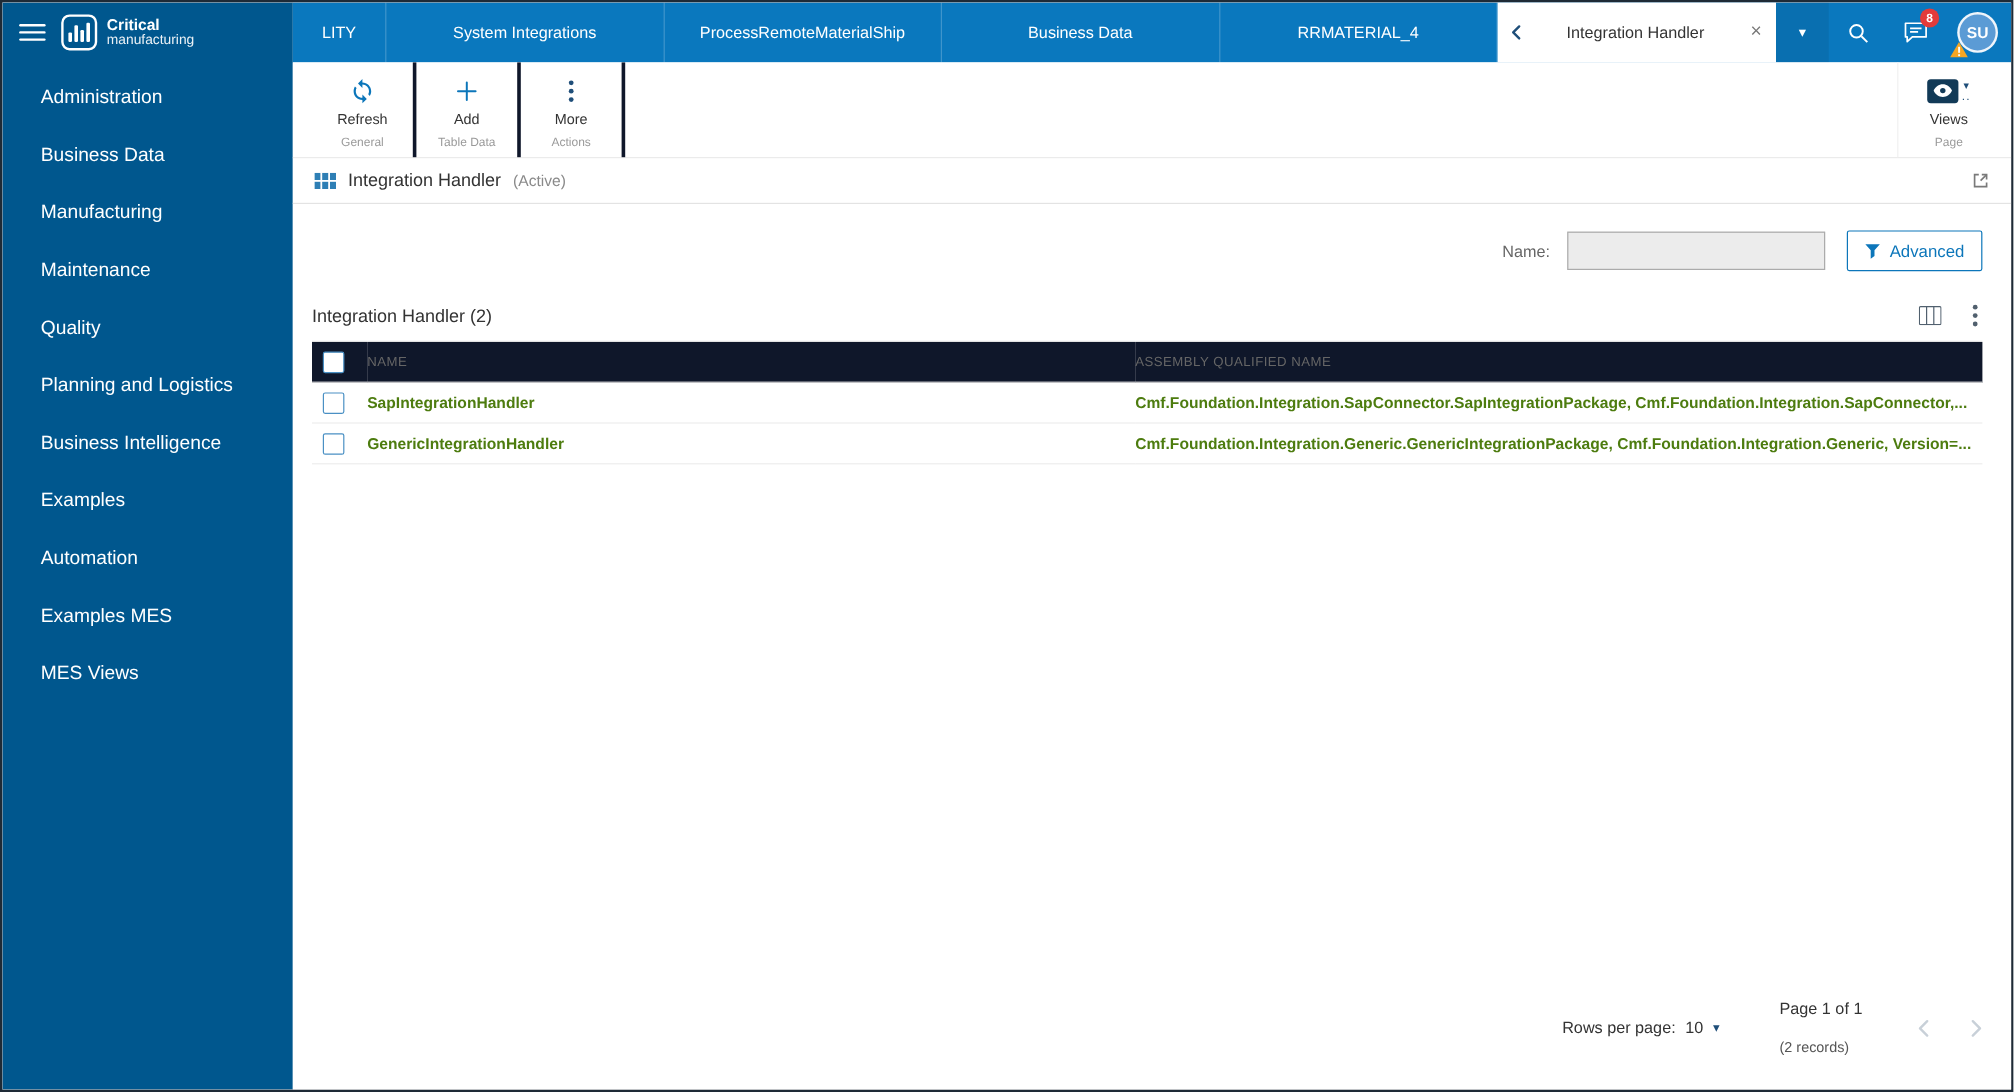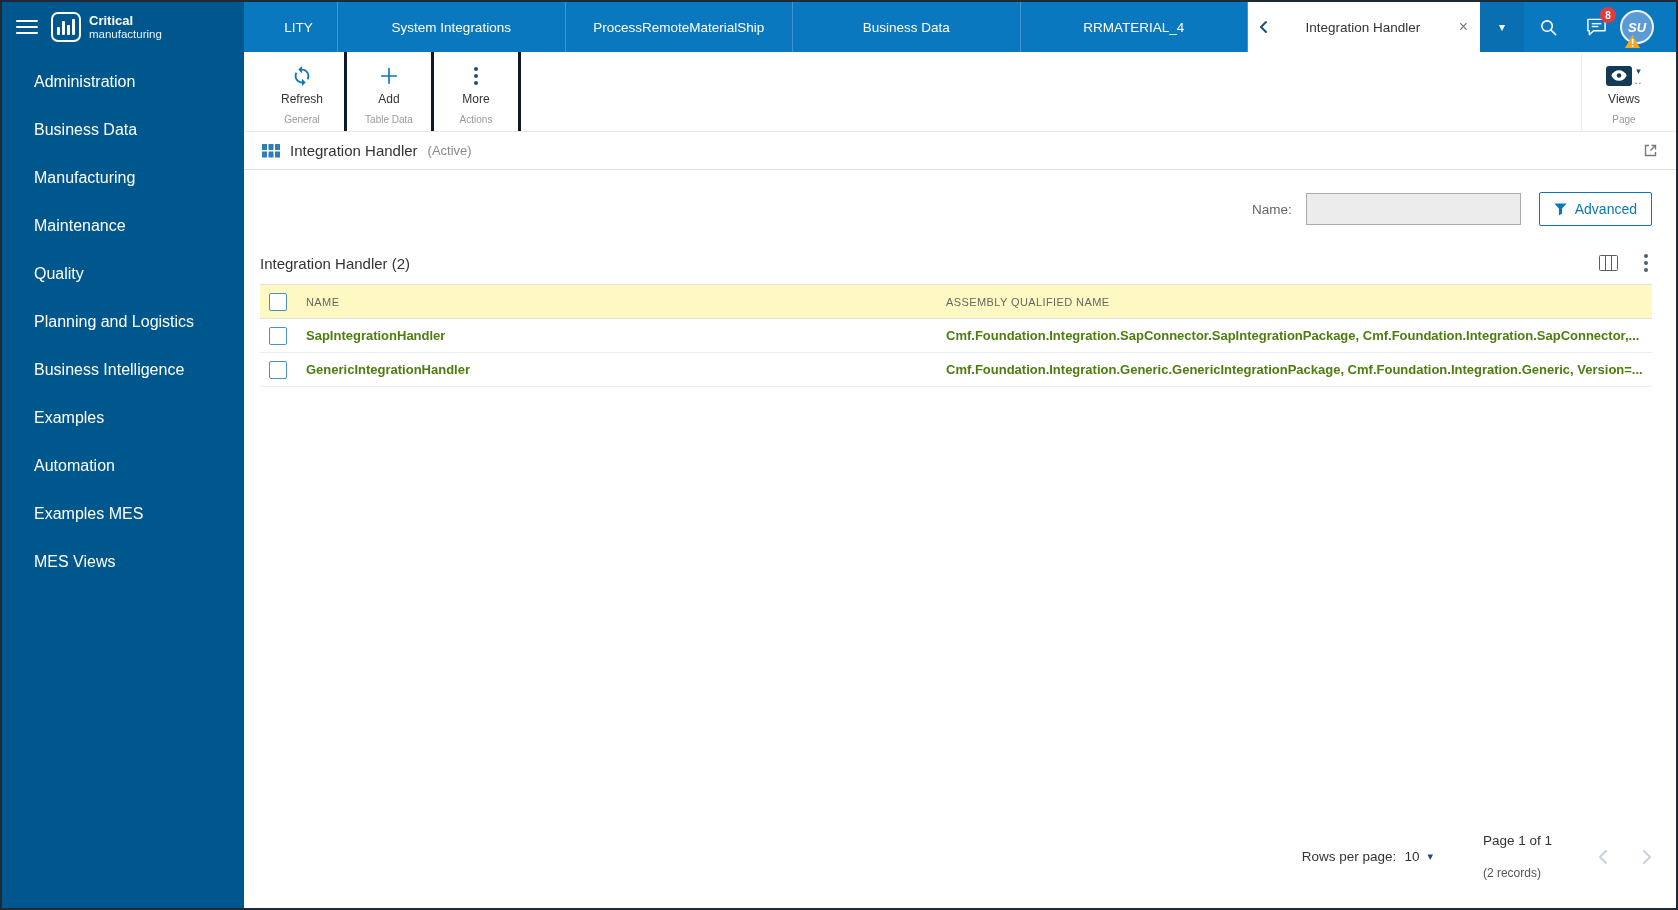--- a/index.html
+++ b/index.html
@@ -22,29 +22,29 @@
   .logo-sub { font-size:11.5px; font-weight:normal; opacity:.92; line-height:12px; }
   .nav { list-style:none; margin-top:6px; }
   .nav li { height:48px; display:flex; align-items:center; padding-left:32px; font-size:16px; cursor:pointer; }
 
   
   .main-col { flex:1; min-width:0; display:flex; flex-direction:column; }
 
   
   .tabbar { height:50px; flex:none; background:var(--tabbar-bg,#0A78BE); display:flex; align-items:stretch; }
   .tab { flex:1 1 0; min-width:0; display:flex; align-items:center; justify-content:center; color:#fff; font-size:13.5px; border-right:1px solid rgba(255,255,255,.22); overflow:hidden; white-space:nowrap; cursor:pointer; }
-  .tab.t0 { flex:0 0 78px;margin-left:16px; }
+  .tab.t0 { flex:0 0 78px; }
   .tab.active { flex:0 0 232px; background:#fff; color:#333; justify-content:space-between; padding:0 10px; border-right:none; }
   .tab.active .tab-label { flex:1; text-align:center; font-size:13.5px; color:#333; overflow:hidden; }
   .tab-close { color:#777; font-size:16px; line-height:16px; cursor:pointer; padding:0 2px; }
   .back-chevron { display:flex; align-items:center; cursor:pointer; }
   .tab-caret { flex:none; width:44px; display:flex; align-items:center; justify-content:center; color:#fff; font-size:12px; background:rgba(0,0,0,.07); cursor:pointer; }
   .icon-btn { flex:none; width:48px; display:flex; align-items:center; justify-content:center; cursor:pointer; position:relative; }
   .badge { position:absolute; top:5px; right:4px; min-width:16px; height:16px; border-radius:8px; background:var(--badge-red,#E23B3B); color:#fff; font-size:10px; font-weight:bold; display:flex; align-items:center; justify-content:center; padding:0 3px; }
-  .avatar-wrap { flex:none; width:56px; display:flex; align-items:center; position:relative; cursor:pointer;font-style:italic; }
+  .avatar-wrap { flex:none; width:56px; display:flex; align-items:center; justify-content:center; position:relative; cursor:pointer; }
   .avatar { width:34px; height:34px; border-radius:50%; background:var(--avatar-bg,#5B9BD5); color:#fff; font-size:13px; font-weight:bold; display:flex; align-items:center; justify-content:center; border:2px solid rgba(255,255,255,.9); }
   .warning { position:absolute; left:5px; bottom:4px; }
 
   
   .toolbar { height:80px; flex:none; display:flex; align-items:stretch; border-bottom:1px solid #e7e7e7; padding-left:16px; background:#fff; }
   .tgroup { display:flex; flex-direction:column; border-right:3px solid #0f172a; }
   .tgroup-buttons { flex:1; display:flex; align-items:center; padding:4px 4px 0; }
   .tbtn { min-width:76px; height:58px; display:flex; flex-direction:column; align-items:center; justify-content:center; gap:5px; cursor:pointer; color:#333; font-size:12px; }
   .tgroup-label { height:18px; font-size:10px; color:#9a9a9a; text-align:center; padding-bottom:5px; }
   .tspacer { flex:1; }
@@ -72,21 +72,21 @@
   .advanced-btn { height:34px; display:flex; align-items:center; gap:8px; padding:0 14px; background:#fff; border:1px solid var(--accent,#0C76BA); color:var(--accent,#0C76BA); font-size:14px; border-radius:2px; cursor:pointer; margin-left:4px; font-family:inherit; }
 
   .table-head-row { display:flex; align-items:center; margin-top:28px; margin-bottom:12px; }
   .table-title { font-size:15px; color:#333; }
   .table-tools { margin-left:auto; display:flex; align-items:center; gap:26px; padding-right:4px; }
   .tool-icon { display:flex; cursor:pointer; }
   .kebab { display:flex; flex-direction:column; gap:3px; cursor:pointer; }
   .kebab span { width:4px; height:4px; border-radius:50%; background:#51606e; }
 
   table.grid { width:100%; border-collapse:collapse; table-layout:fixed; }
-  table.grid thead tr { background:#fef9c3; }
+  table.grid thead tr { background:#0f172a; }
   table.grid th { height:34px; font-size:11px; color:#666; font-weight:normal; text-align:left; letter-spacing:.4px; border-top:1px solid #e2e2e2; border-bottom:1px solid #e2e2e2; }
   table.grid td { height:34px; font-size:13px; color:#4d7c0f; border-bottom:1px solid #ededed; white-space:nowrap; overflow:hidden; text-overflow:ellipsis;font-weight:bold; }
   .cb-cell { padding-left:9px; }
   .checkbox { width:18px; height:18px; border:1px solid #4a90c4; border-radius:2px; background:#fff; cursor:pointer; }
 
   
   .pagination { position:absolute; right:24px; bottom:28px; display:flex; align-items:center; }
   .rpp { display:flex; align-items:center; gap:8px; font-size:13.5px; color:#333; cursor:pointer;margin-left:21px; }
   .rpp .caret { color:#1F4E79; font-size:11px; }
   .page-info { margin-left:50px; }

